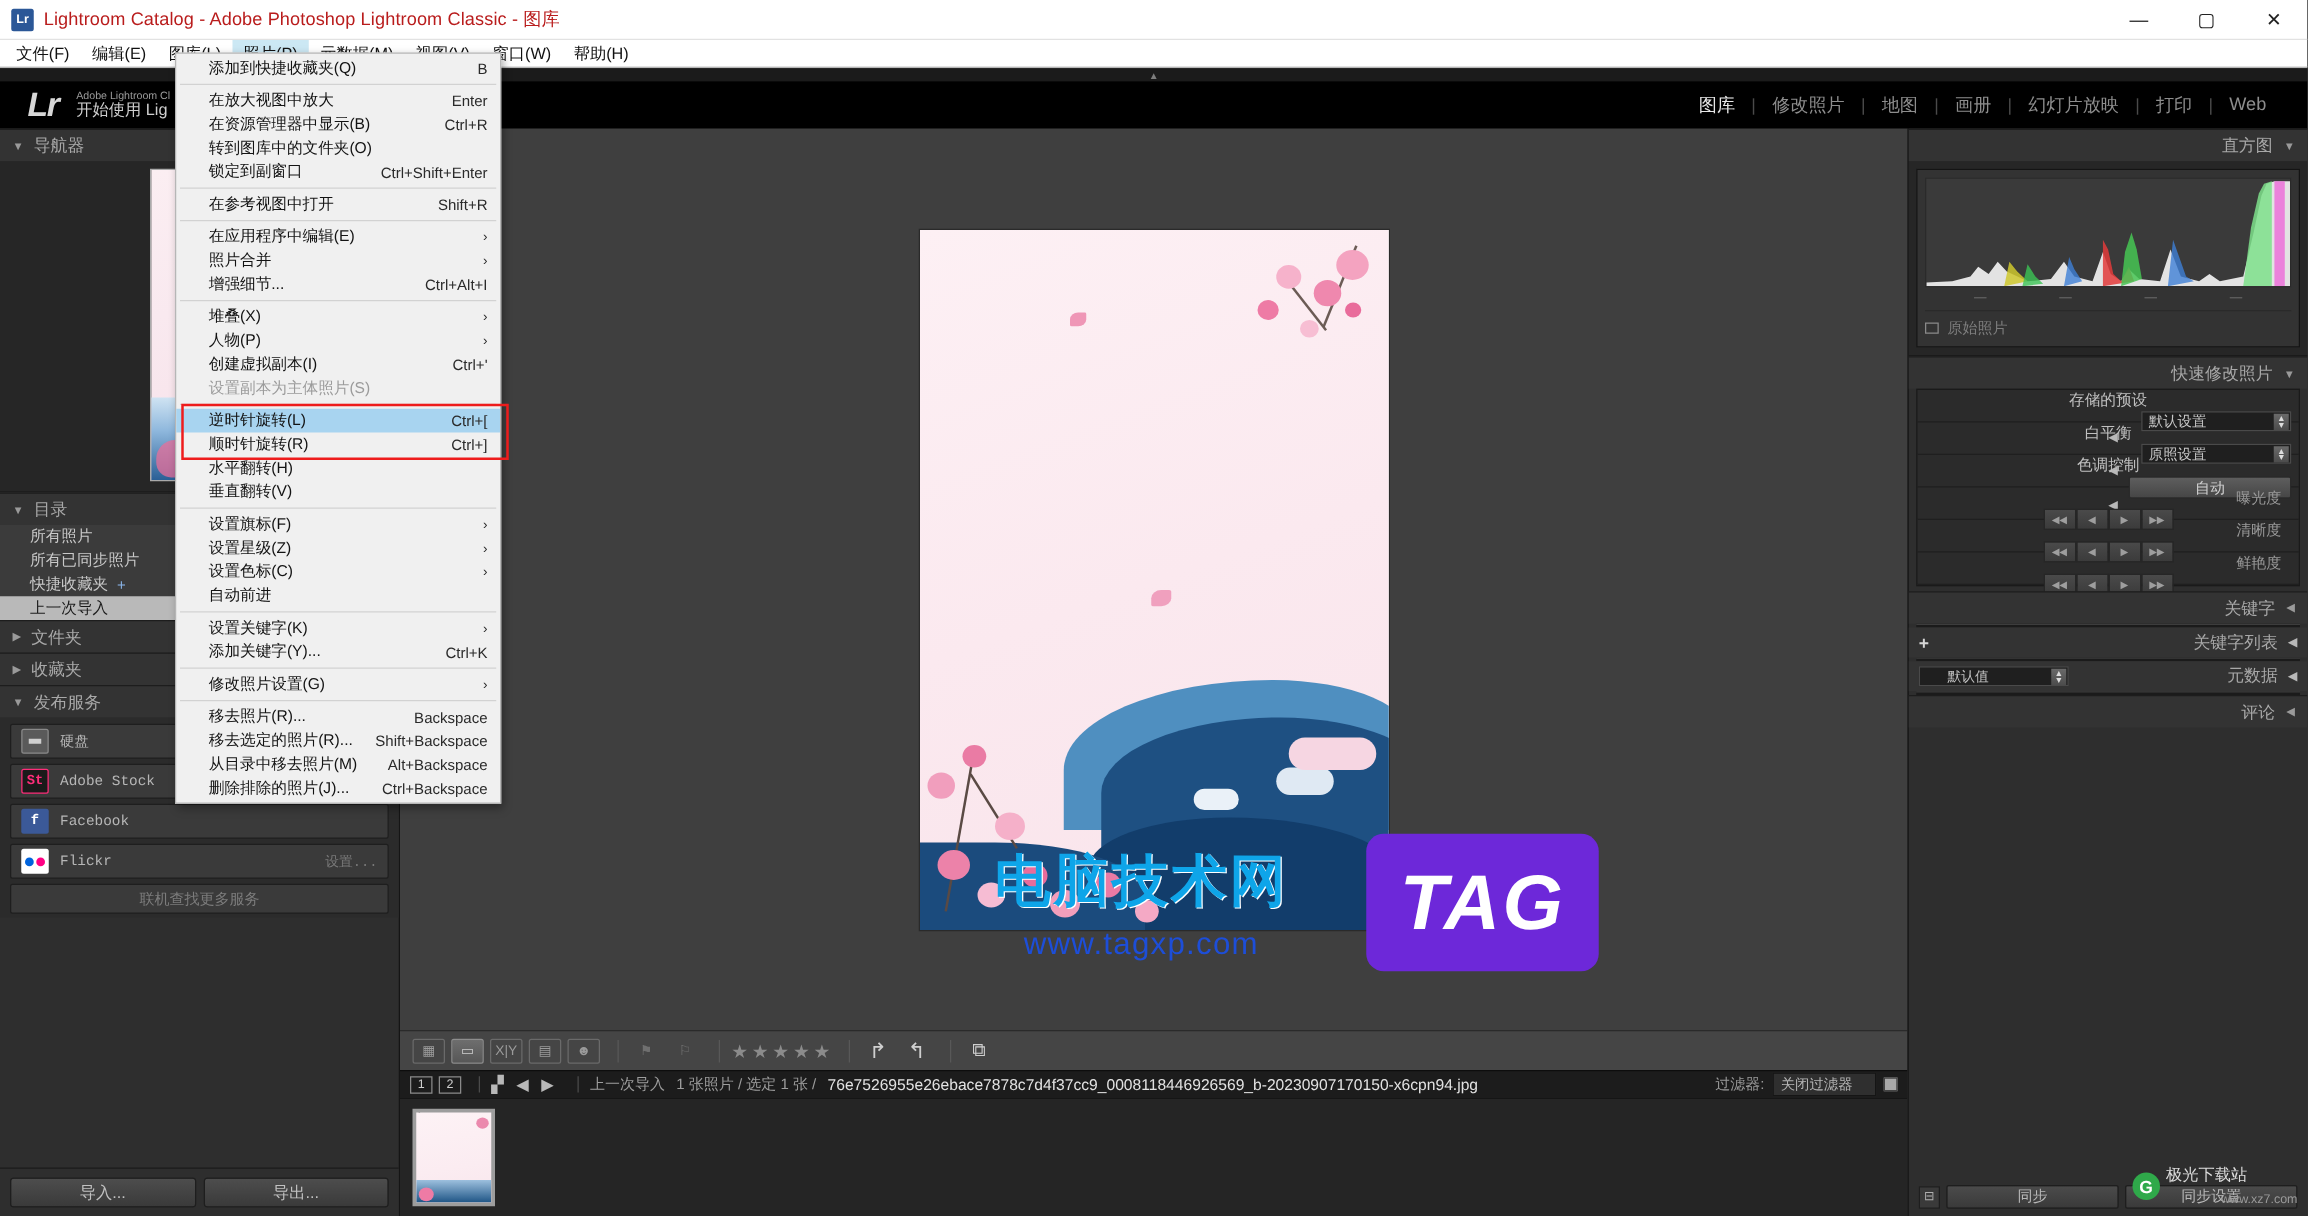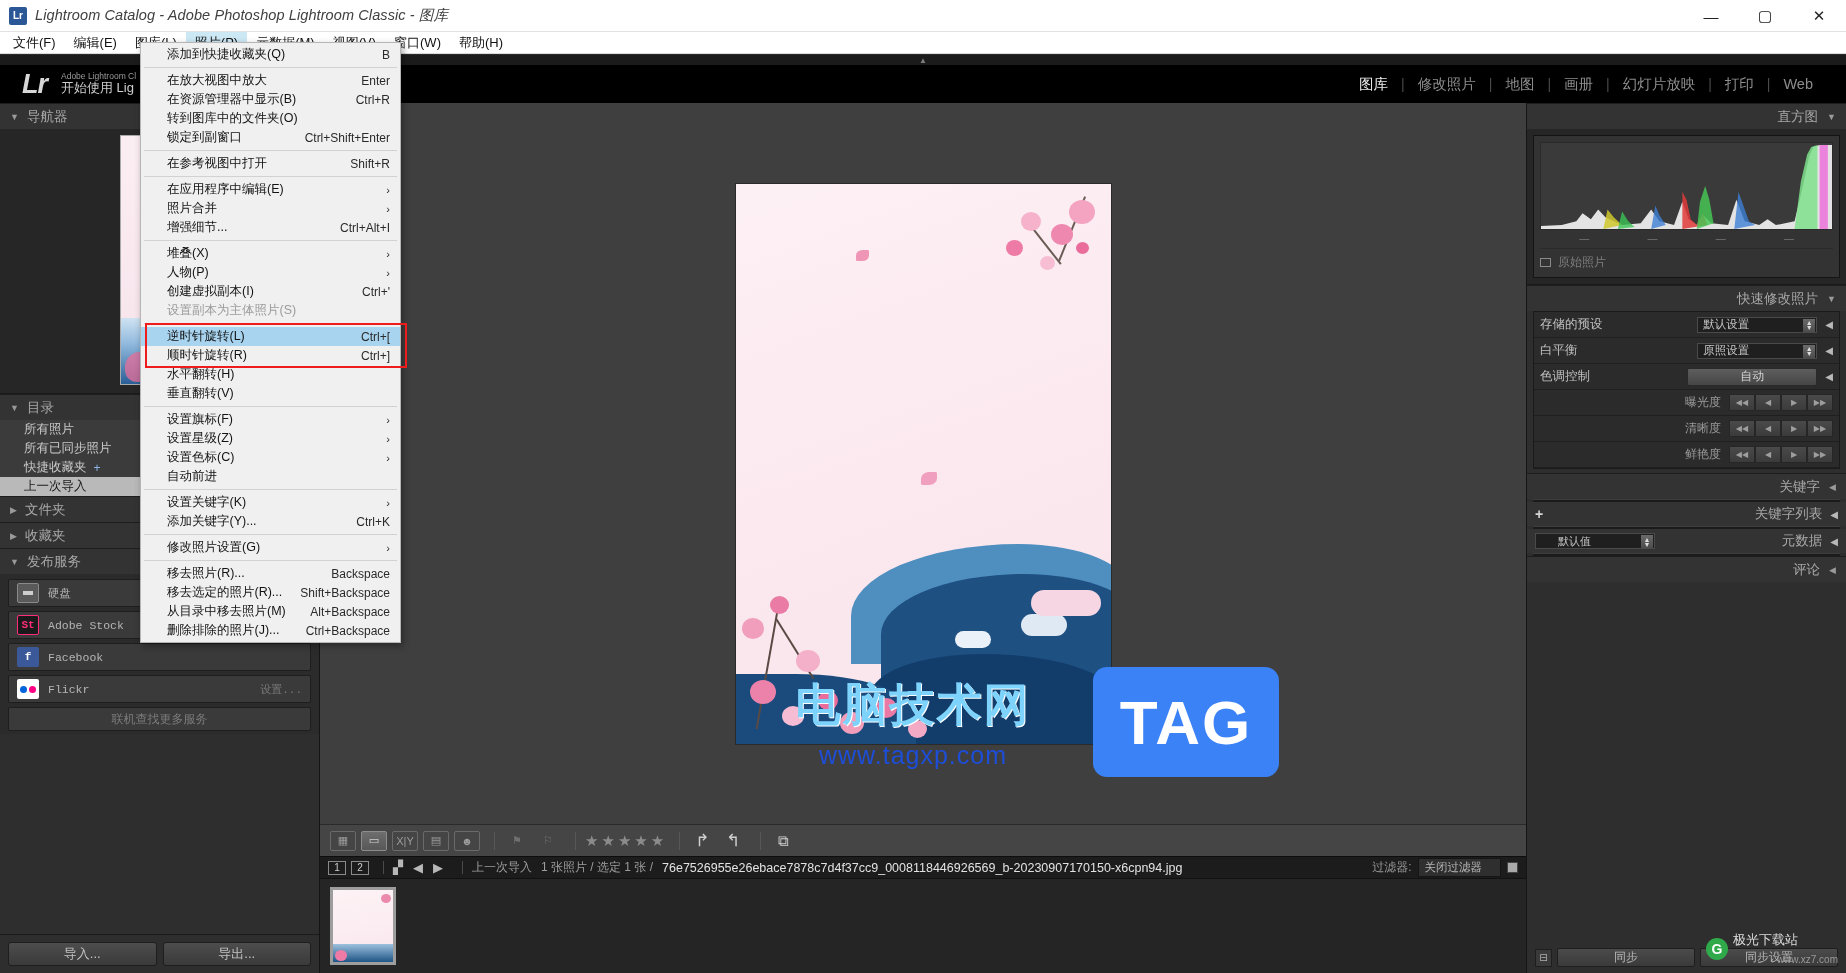--- a/index.html
+++ b/index.html
@@ -6,21 +6,21 @@
   html,body { width:1846px; height:973px; overflow:hidden;
     font-family:"Liberation Sans","DejaVu Sans",sans-serif; }
   body { background:#2b2b2b; position:relative; }
 
   
   .titlebar { height:32px; background:#ffffff; display:flex; align-items:center;
     border-bottom:1px solid #e2e2e2; position:relative; }
   .tb-icon { width:18px; height:18px; margin:0 8px 0 9px; background:#2b5797;
     color:#fff; font-size:10px; font-weight:bold; display:flex;
     align-items:center; justify-content:center; border-radius:2px; }
-  .tb-title { font-size:14.5px; color:#404040; letter-spacing:.1px;font-style:italic; }
+  .tb-title { font-size:14.5px; color:#b91c1c; letter-spacing:.1px; }
   .tb-buttons { position:absolute; right:0; top:0; display:flex; height:32px; }
   .tb-btn { width:54px; height:32px; display:flex; align-items:center;
     justify-content:center; font-size:15px; color:#222; }
 
   
   .menubar { height:22px; background:#ffffff; display:flex; align-items:center;
     padding-left:4px; border-bottom:1px solid #d9d9d9; position:relative; z-index:60; }
   .menu-item { font-size:13px; color:#111; padding:3px 9px; line-height:16px;
     cursor:default; }
   .menu-item.open { background:#cce8f4; }
@@ -142,21 +142,21 @@
   .hist-canvas { height:88px; background:#3a3a3a; position:relative;
     overflow:hidden; border:1px solid #2a2a2a; }
   .hist-ticks { display:flex; justify-content:space-around; padding:3px 10px 4px;
     color:#777; font-size:10px; }
   .hist-foot { display:flex; align-items:center; gap:7px; padding-top:5px;
     border-top:1px solid #2a2a2a; color:#7e7e7e; font-size:12px; }
   .hist-foot .sq { width:11px; height:9px; border:1px solid #8a8a8a; }
 
   .qd-body { background:#2b2b2b; border:1px solid #1a1a1a; margin:0 6px 4px; }
   .qd-row { display:flex; align-items:center; height:26px; padding:0 6px;
-    border-bottom:1px solid #1f1f1f; }
+    border-bottom:1px solid #1f1f1f;flex-direction:column; }
   .qd-label { font-size:12.5px; color:#c0c0c0; }
   .qd-label.dim { color:#9a9a9a; margin-left:auto; margin-right:8px; font-size:12px; }
   .qd-select { width:120px; height:16px; background:#1f1f1f;
     border:1px solid #4a4a4a; color:#c7c7c7; font-size:11.5px;
     display:flex; align-items:center; padding-left:5px; margin-left:auto;
     position:relative; }
   .qd-spin { position:absolute; right:1px; top:1px; width:12px; height:13px;
     background:linear-gradient(#6a6a6a,#4c4c4c); color:#ddd; font-size:7px;
     display:flex; flex-direction:column; align-items:center;
     justify-content:center; line-height:5px; }
@@ -203,26 +203,26 @@
   .dd-sub { margin-left:auto; color:#2a2a2a; font-size:11px; padding-left:14px; }
   .dd-sep { height:1px; background:#d2d2d2; margin:3px 3px; }
   .dd-redbox { position:absolute; left:4px; right:-7px; border:2.5px solid #ee1c1c;
     pointer-events:none; z-index:110; }
 
   
   .wm { position:absolute; left:733px; top:656px; width:546px; height:132px;
     z-index:40; display:flex; align-items:center; }
   .wm-left { flex:1; display:flex; flex-direction:column;
     align-items:center; justify-content:center; }
-  .wm-cn { color:#7dd3fc; font-size:45px; font-weight:bold;
+  .wm-cn { color:#0ea5e9; font-size:45px; font-weight:bold;
     letter-spacing:2px; text-shadow:1px 1px 0 #fff; }
   .wm-url { color:#1d4ed8; font-size:25px; margin-top:6px; letter-spacing:1px; }
-  .wm-tag { width:186px; height:110px; background:#3b82f6; border-radius:14px;
+  .wm-tag { width:186px; height:110px; background:#6d28d9; border-radius:14px;
     color:#fff; font-size:62px; font-weight:bold; display:flex;
-    align-items:center; justify-content:center; letter-spacing:2px; }
+    align-items:center; justify-content:center; letter-spacing:2px;font-style:italic; }
   .wm-brand { position:absolute; right:8px; bottom:6px; display:flex;
     align-items:center; gap:5px; z-index:45; }
   .wm-brand .g { width:22px; height:22px; border-radius:50%; background:#2fa94a;
     color:#fff; font-size:14px; font-weight:bold; display:flex;
     align-items:center; justify-content:center; }
   .wm-brand .t1 { color:#dcdcdc; font-size:13px; }
   .wm-brand .t2 { color:#9a9a9a; font-size:10px;margin-left:44px; }
 </style>
 </head>
 <body>

